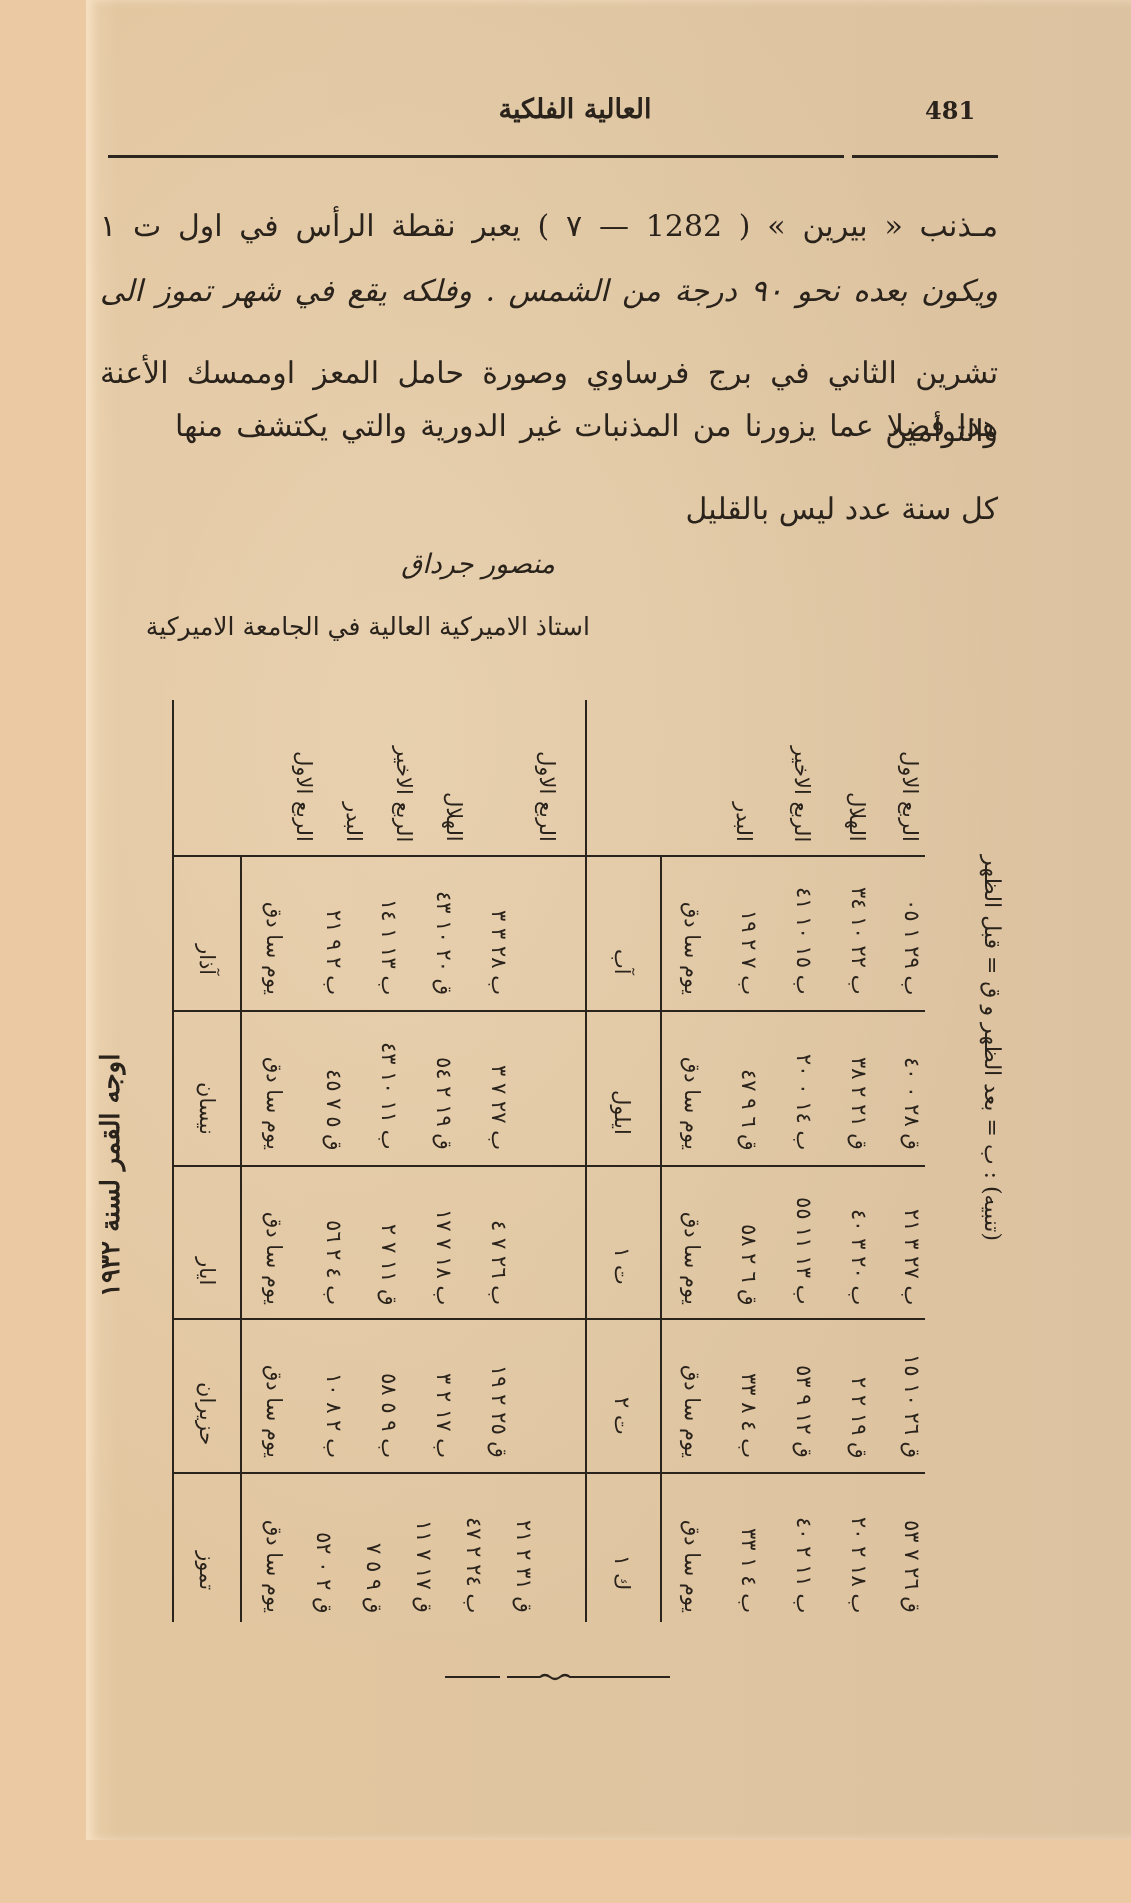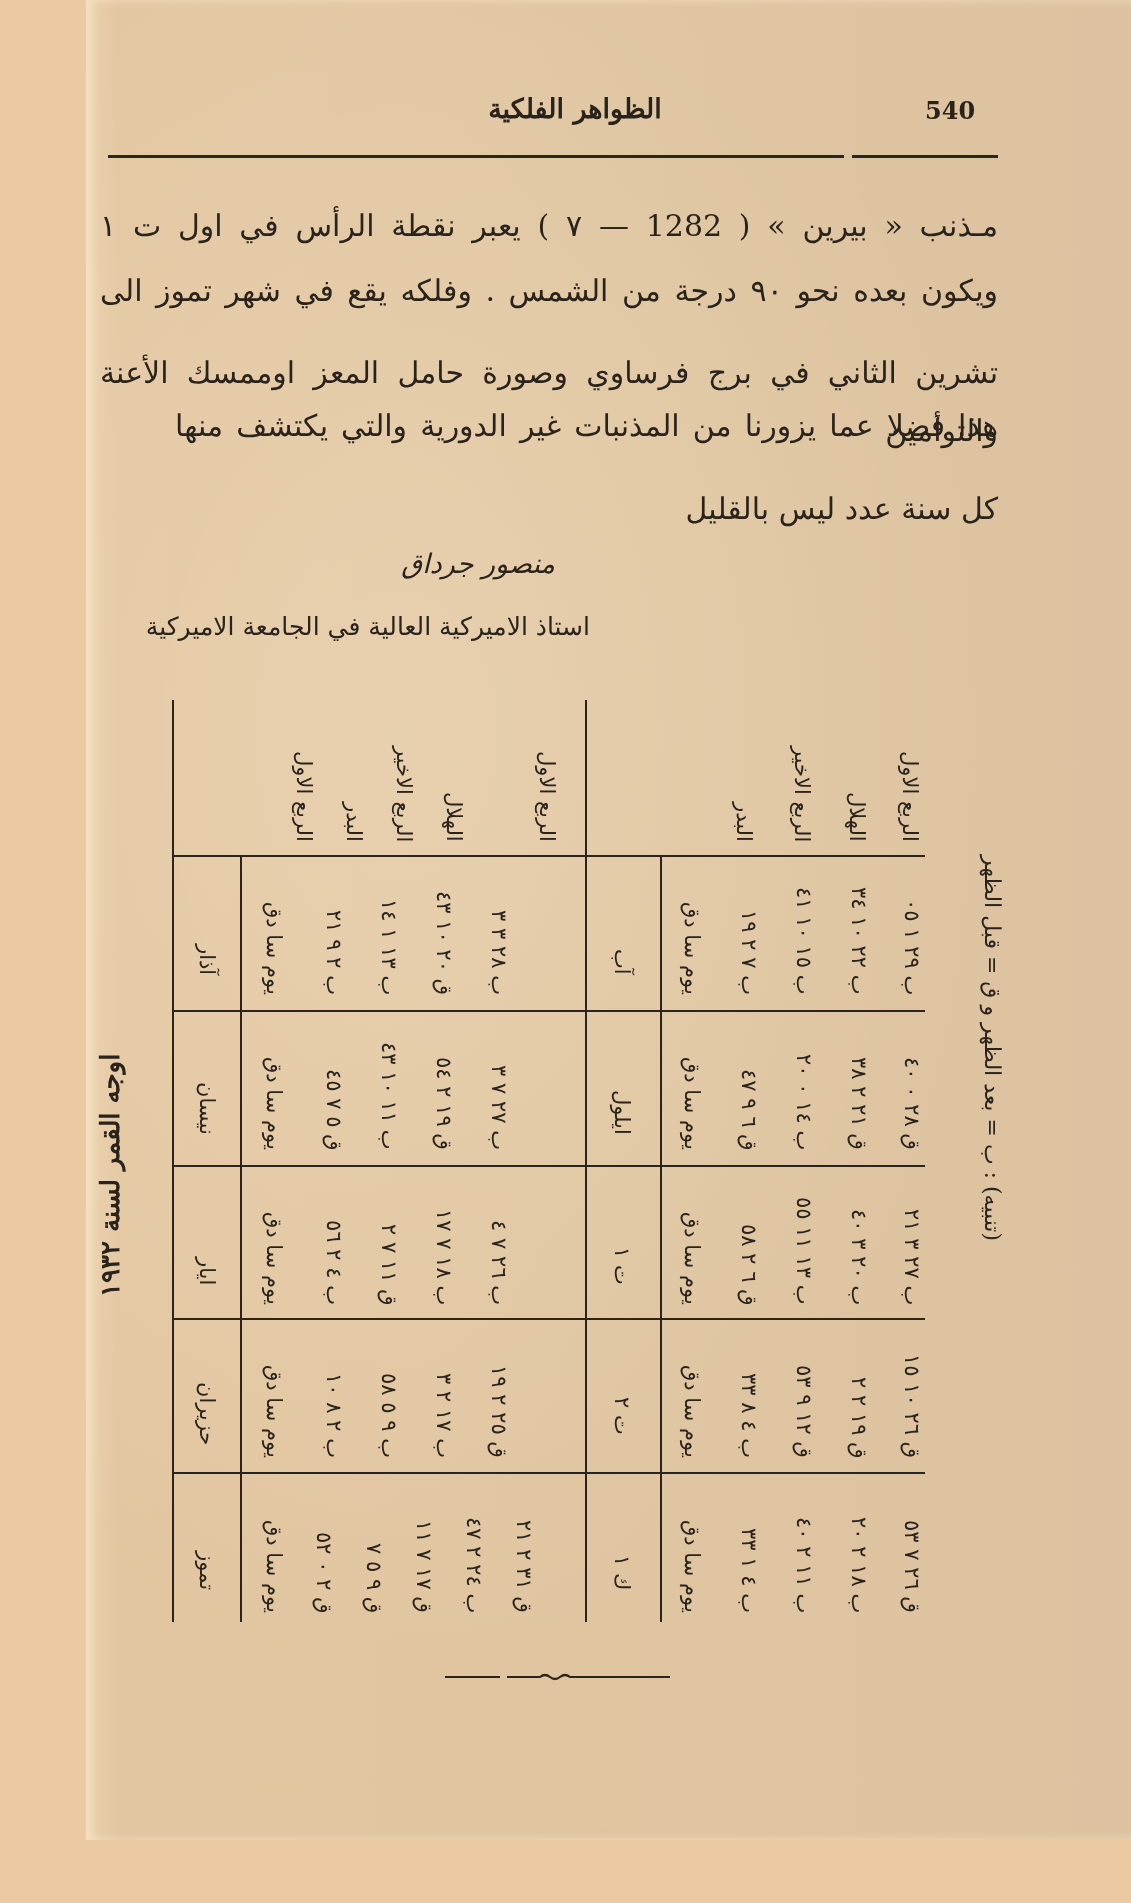--- a/index.html
+++ b/index.html
@@ -59,27 +59,27 @@
     position:absolute; left:965px; top:855px; height:490px; width:40px;
     writing-mode:vertical-rl; font-size:22px; text-align:left;
   }
   .ornament { position:absolute; left:445px; top:1670px; width:225px; height:14px; }
 </style>
 </head>
 <body>
 
 <div class="page"></div>
 
-<div class="header-title rtl">الظواهر الفلكية</div>
-<div class="page-number rtl">540</div>
+<div class="header-title rtl">العالية الفلكية</div>
+<div class="page-number rtl">481</div>
 <div class="header-rule rule-a"></div>
 <div class="header-rule rule-b"></div>
 
 <div class="para rtl" style="top:197px;">مـذنب « بيرين » ( 1282 — ٧ ) يعبر نقطة الرأس في اول ت ١</div>
-<div class="para rtl" style="top:262px;">ويكون بعده نحو ٩٠ درجة من الشمس . وفلكه يقع في شهر تموز الى</div>
+<div class="para rtl" style="top:262px;font-style:italic;">ويكون بعده نحو ٩٠ درجة من الشمس . وفلكه يقع في شهر تموز الى</div>
 <div class="para rtl" style="top:344px;">تشرين الثاني في برج فرساوي وصورة حامل المعز اوممسك الأعنة والتوأمين</div>
 <div class="para rtl" style="top:397px; left:175px; width:823px;">هذا فضلا عما يزورنا من المذنبات غير الدورية والتي يكتشف منها</div>
 <div class="para rtl last" style="top:480px;">كل سنة عدد ليس بالقليل</div>
 
 <div class="signature rtl">منصور جرداق</div>
 <div class="affiliation rtl">استاذ الاميركية العالية في الجامعة الاميركية</div>
 
 <div class="side-title rtl">اوجه القمر لسنة ١٩٣٢</div>
 <div class="side-note rtl">(تنبيه) : ب = بعد الظهر و ق = قبل الظهر</div>
 

